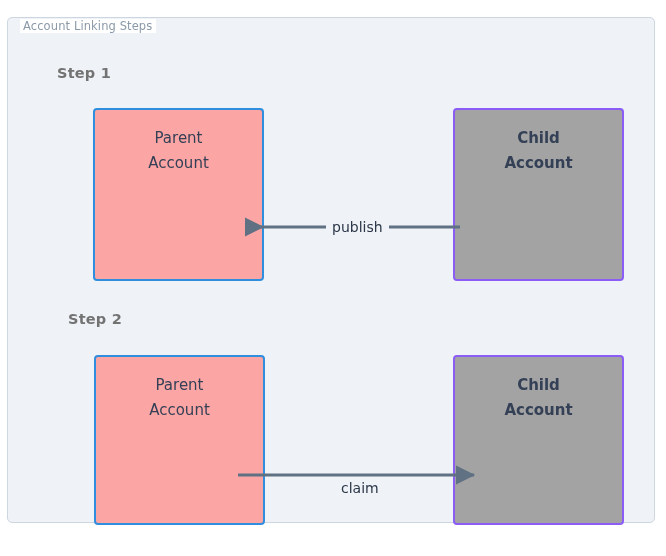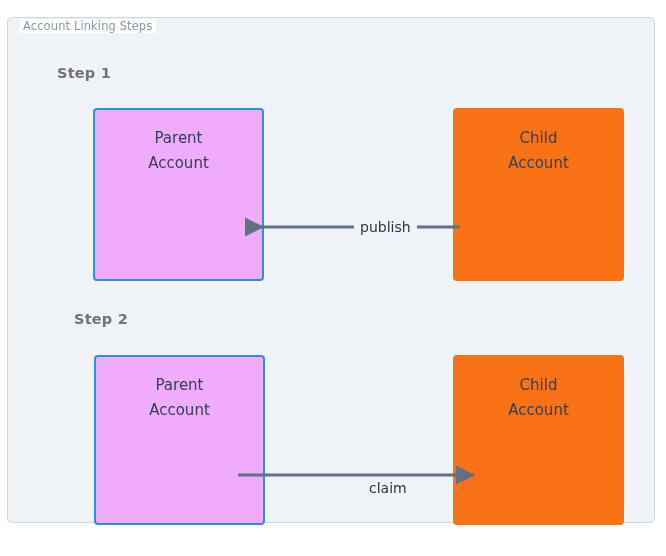--- a/index.html
+++ b/index.html
@@ -48,35 +48,36 @@
   
   .step-label {
     position: absolute;
     font-size: 14.5px;
     font-weight: bold;
     color: #737373;
     letter-spacing: 0.2px;
     white-space: nowrap;
   }
   #step1-label { left: 49px; top: 47px; }
-  #step2-label { left: 66px; top: 293px; }
+  #step2-label { left: 60px; top: 293px; }
 
   
   .acct-box {
     position: absolute;
     box-sizing: border-box;
     border-radius: 4px;
   }
   .acct-box.parent {
-    background: #f0abfc;
+    background: #fca5a5;
     border: 2px solid #2f8ede;
   }
   .acct-box.child {
-    background: #f97316;
-    border: 2px solid #f97316;
+    background: #a3a3a3;
+    border: 2px solid #8b5cf6;
+    font-weight: bold;
   }
   .acct-title {
     position: absolute;
     left: 0;
     right: 0;
     top: 16px;
     text-align: center;
     font-size: 15px;
     line-height: 25px;
     color: #344055;
@@ -120,21 +121,20 @@
   #arrow2-svg { left: 230px; top: 440px; width: 248px; height: 34px; }
 
   .arrow-label {
     position: absolute;
     font-size: 14px;
     color: #2b3747;
     background: #eff2f6;
     padding: 0 6px;
     line-height: 18px;
     white-space: nowrap;
-    margin-left: 28px;
   }
   #publish-label { left: 318px; top: 200px; }
   #claim-label   { left: 327px; top: 461px; }
 </style>
 </head>
 <body>
 
 <div id="root">
 
   <div class="frame">

